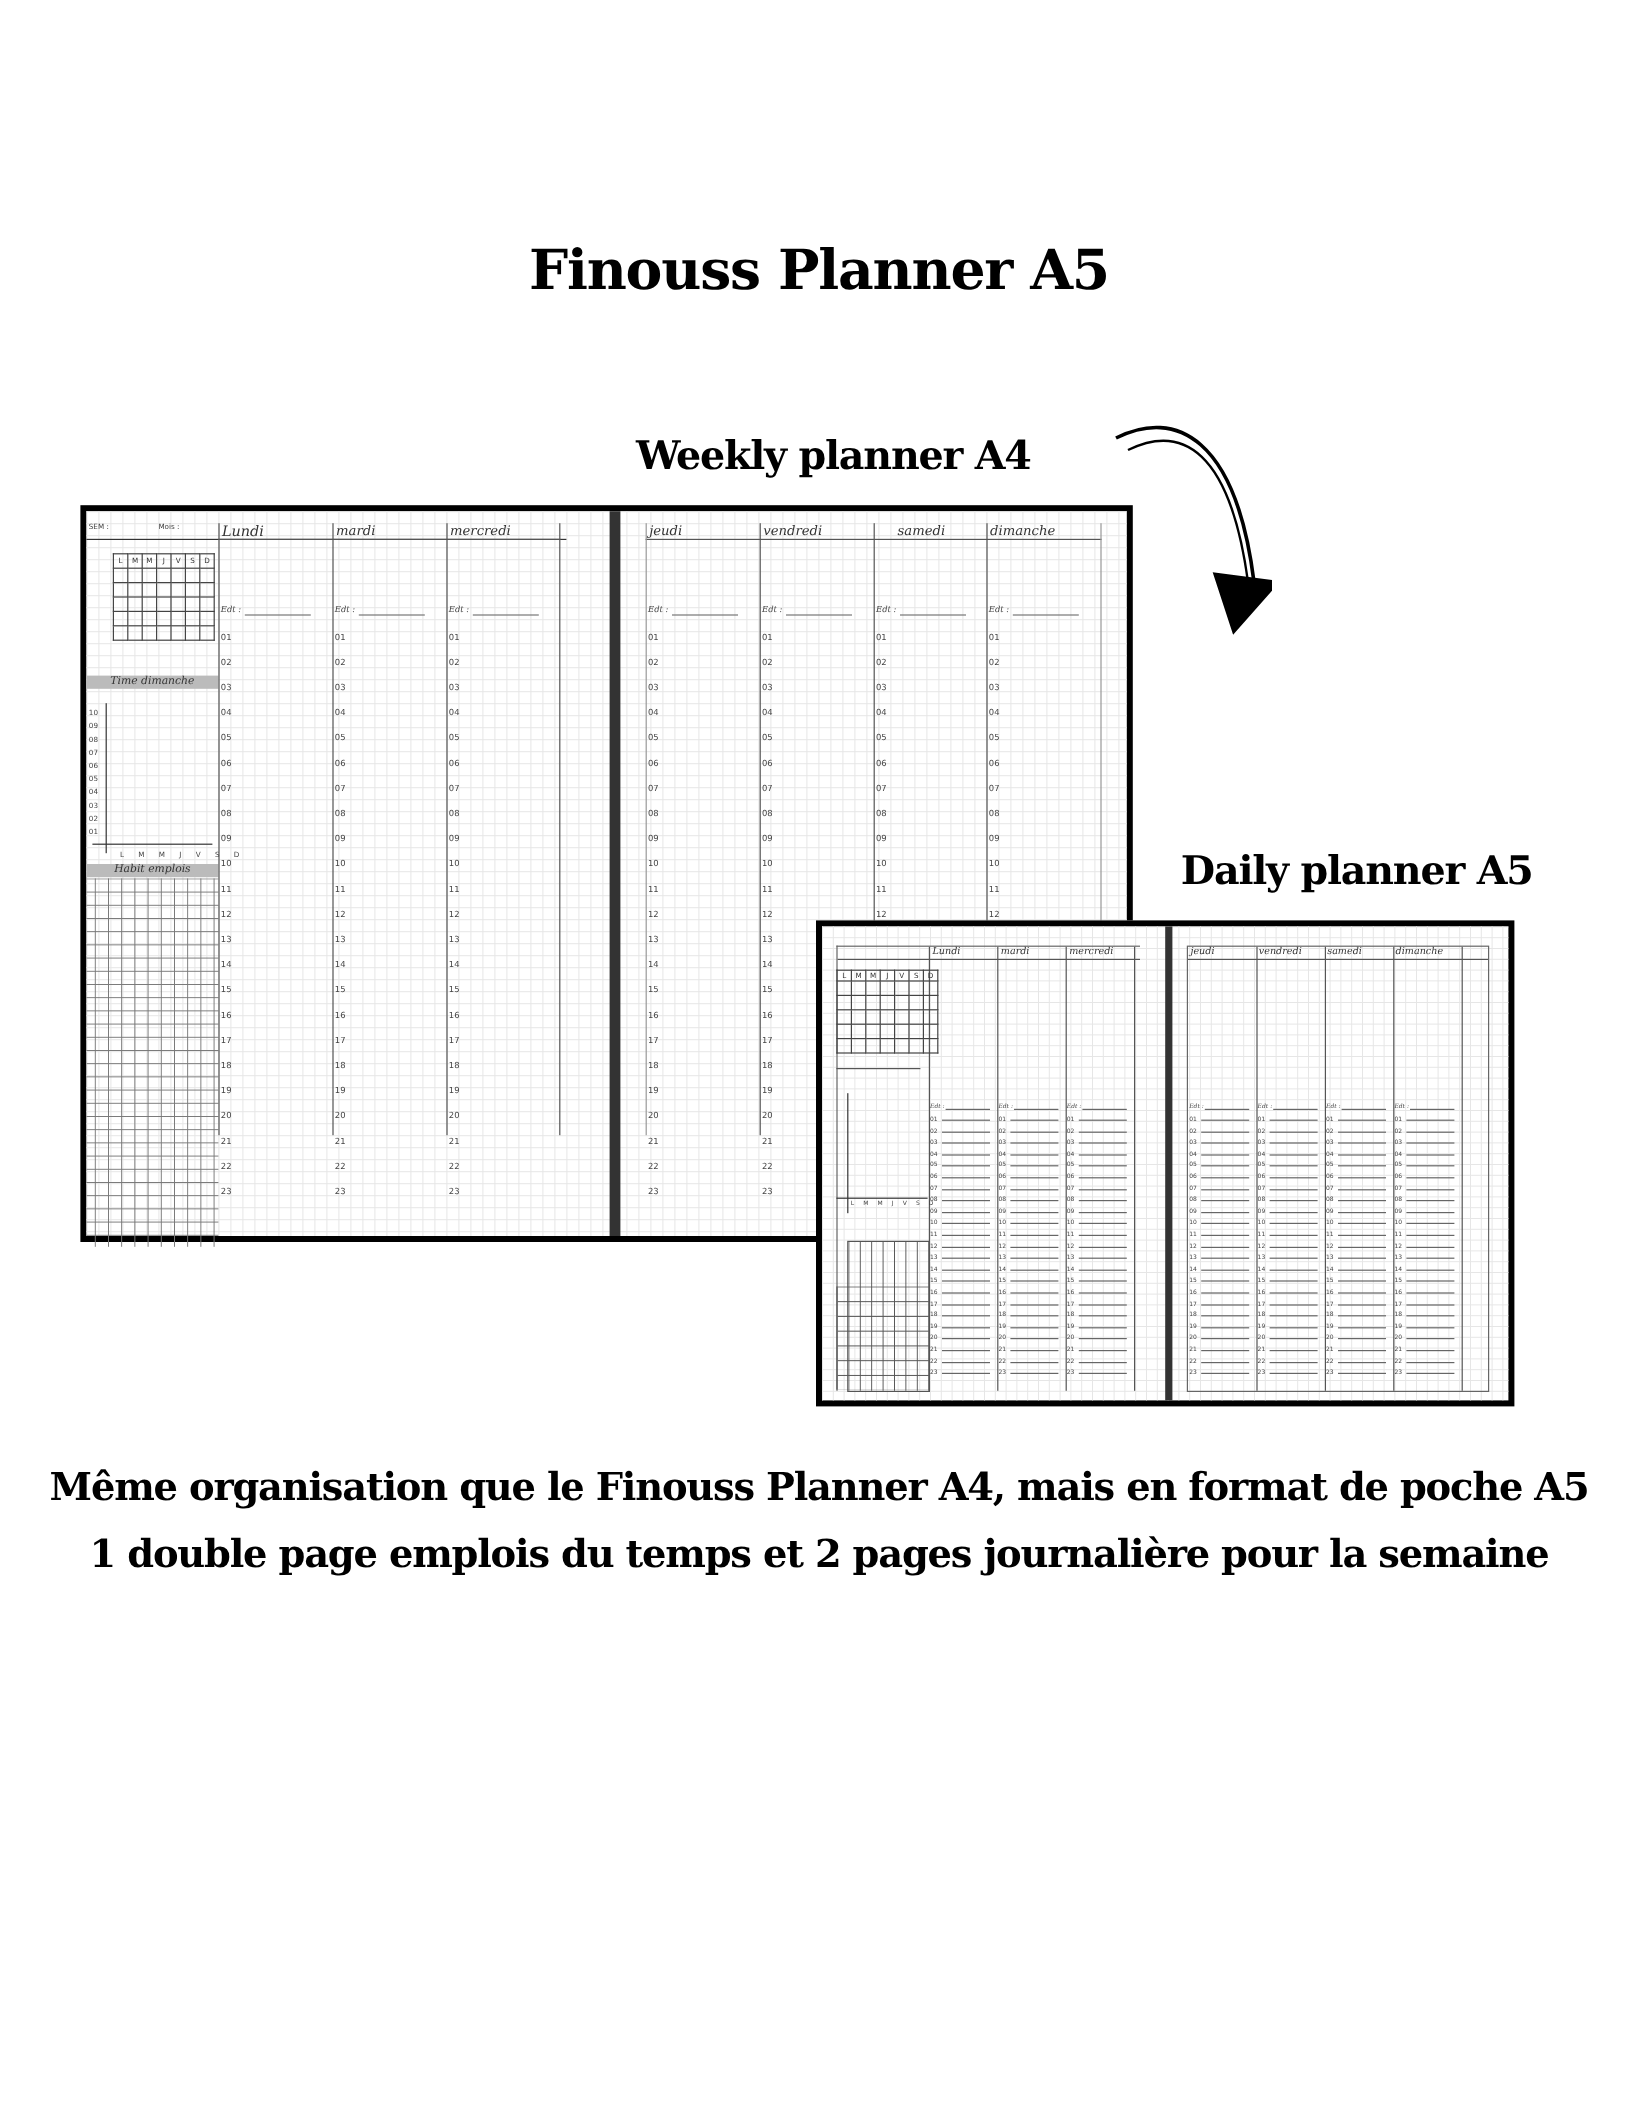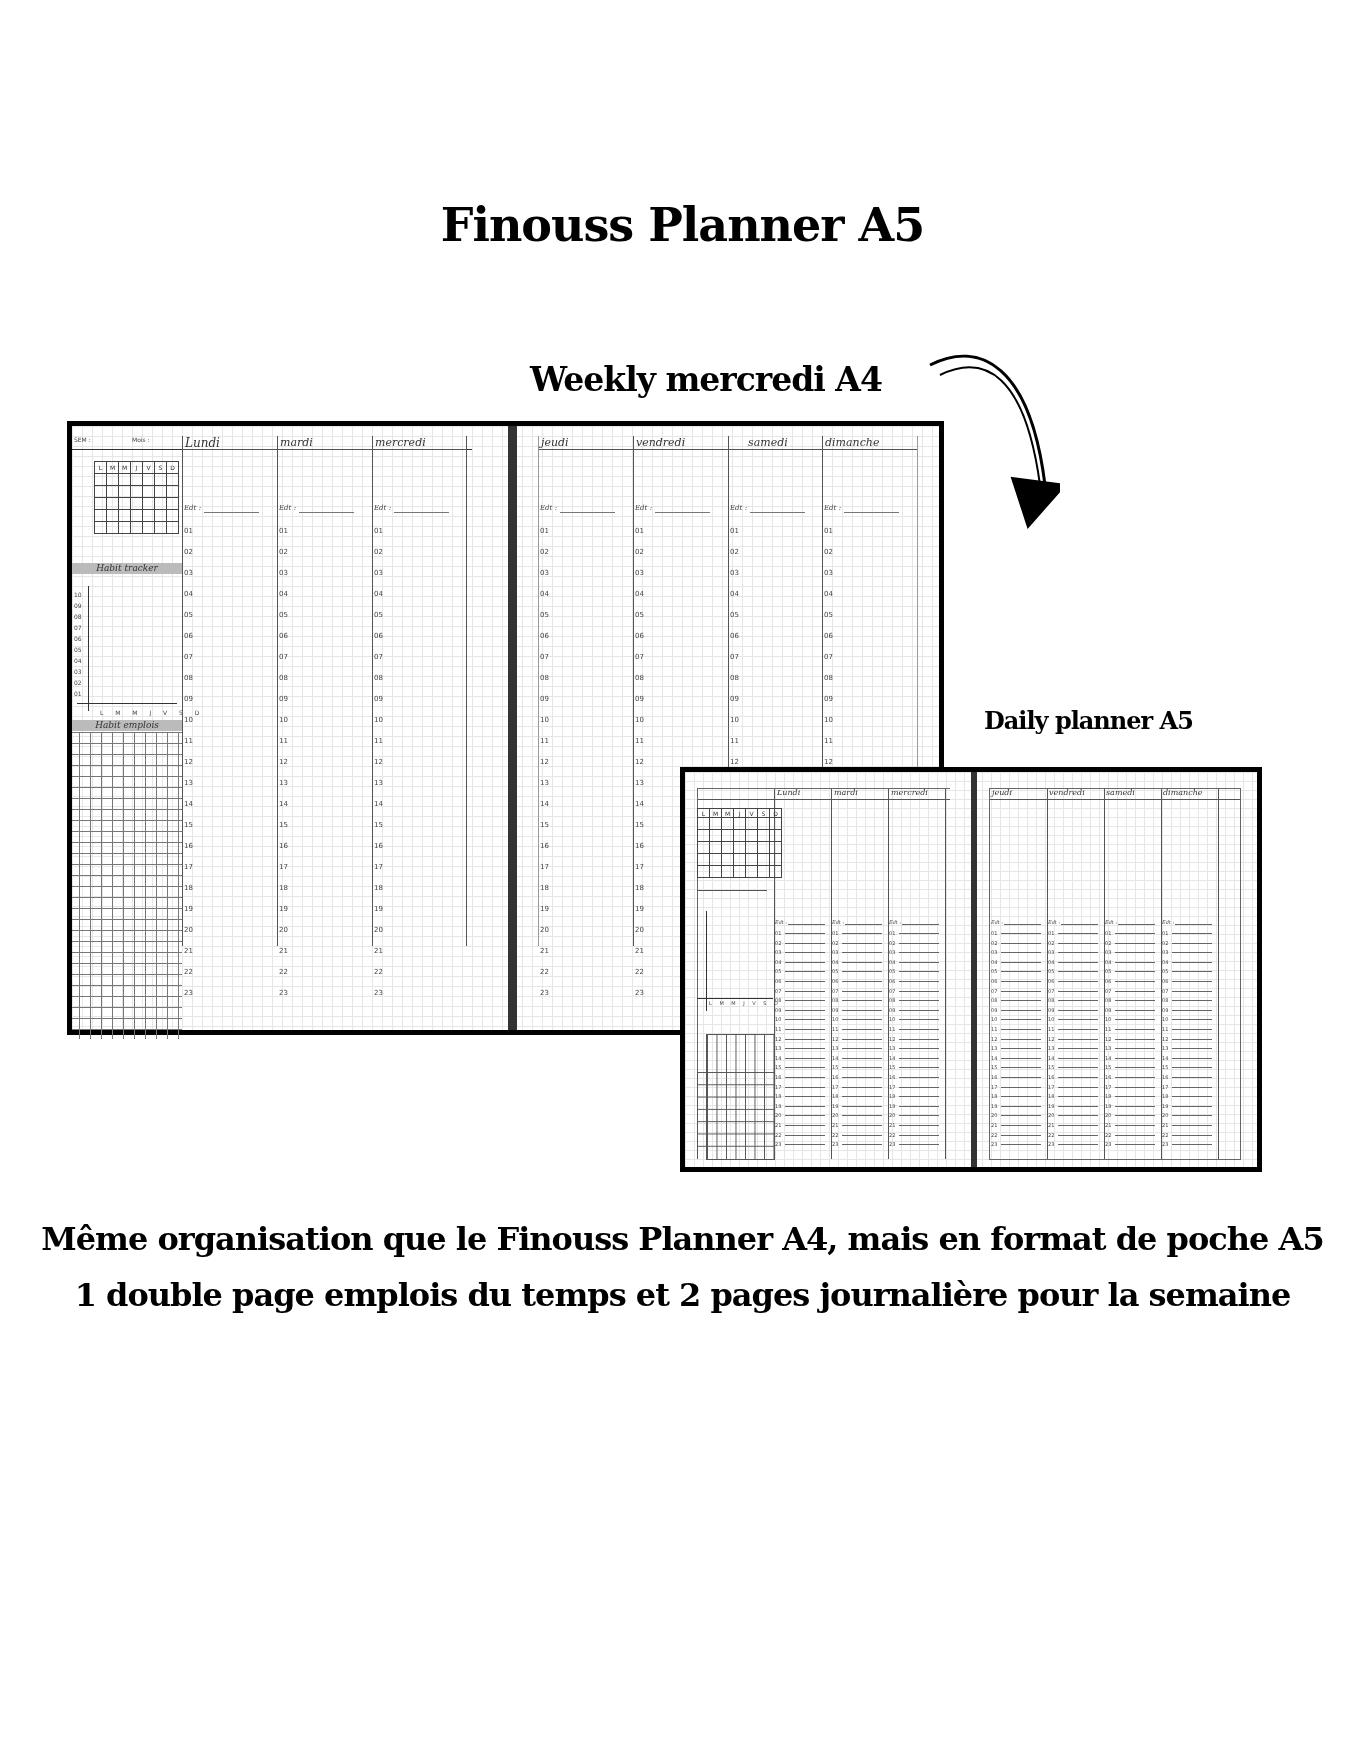--- a/index.html
+++ b/index.html
@@ -1,20 +1,20 @@
 <!DOCTYPE html>
 <html><head>
 <meta charset="utf-8">
 <style>
   html,body{margin:0;padding:0;background:#fff;}
   body{width:1365px;height:1764px;position:relative;overflow:hidden;font-family:"DejaVu Serif",serif;color:#000;}
   .hdr{position:absolute;left:0;width:1365px;text-align:center;font-family:"DejaVu Serif",serif;font-weight:bold;color:#000;letter-spacing:-1px;white-space:nowrap;}
   .title{top:198px;font-size:46px;}
   .weekly-label{position:absolute;left:530px;top:360px;font-size:33px;font-weight:bold;letter-spacing:-1px;white-space:nowrap;}
-  .daily-label{position:absolute;left:984px;top:706px;font-size:24px;font-weight:bold;letter-spacing:-1px;white-space:nowrap;}
+  .daily-label{position:absolute;left:984px;top:706px;font-size:33px;font-weight:bold;letter-spacing:-1px;white-space:nowrap;}
   .cap1{top:1220px;font-size:32px;}
   .cap2{top:1276px;font-size:32px;}
 
   .frame{position:absolute;background:#fff;border:5px solid #000;box-sizing:border-box;}
   .grid{position:absolute;inset:0;background-image:
       linear-gradient(#e6e6e6 1px,transparent 1px),
       linear-gradient(90deg,#e6e6e6 1px,transparent 1px);
       background-size:10px 10px;}
   .spine{position:absolute;top:0;bottom:0;background:#333;}
   .abs{position:absolute;}
@@ -31,21 +31,21 @@
   .bar{position:absolute;background:#bbb;text-align:center;font-style:italic;font-size:9px;color:#333;}
   .axis-v{position:absolute;border-left:1px solid #333;}
   .axis-h{position:absolute;border-top:1px solid #333;}
   .ylab{position:absolute;font-family:"DejaVu Sans",sans-serif;font-size:6px;color:#444;}
   .dline{position:absolute;border-top:1.5px solid #666;}
 </style>
 </head>
 <body>
 
 <div class="hdr title">Finouss Planner A5</div>
-<div class="weekly-label">Weekly mercredi A4</div>
+<div class="weekly-label">Weekly planner A4</div>
 <div class="daily-label">Daily planner A5</div>
 
 <svg style="position:absolute;left:920px;top:335px" width="140" height="200" viewBox="0 0 140 200">
   <path d="M10 30 C 60 5, 110 30, 125 150" fill="none" stroke="#000" stroke-width="3"></path>
   <path d="M20 40 C 65 18, 105 40, 120 150" fill="none" stroke="#000" stroke-width="2"></path>
   <path d="M92 143 L 145 150 L 108 192 Z" fill="#000" stroke="#000" stroke-width="2"></path>
 </svg>
 
 <div class="frame" style="left:67px;top:421px;width:877px;height:614px;">
   <div class="grid"></div>
@@ -107,21 +107,21 @@
           <td></td>
           <td></td>
           <td></td>
           <td></td>
           <td></td>
           <td></td>
         </tr>
   </tbody>
     </table>
 
-  <div class="bar" style="left:0;top:137px;width:110px;height:11px;line-height:11px;">Habit tracker</div>
+  <div class="bar" style="left:0;top:137px;width:110px;height:11px;line-height:11px;">Time dimanche</div>
   <div class="axis-v" style="left:16px;top:160px;height:125px;"></div>
   <div class="axis-h" style="left:5px;top:277px;width:100px;"></div>
   <div class="ylab" style="left:2px;top:165px;">10</div>
   <div class="ylab" style="left:2px;top:176px;">09</div>
   <div class="ylab" style="left:2px;top:187px;">08</div>
   <div class="ylab" style="left:2px;top:198px;">07</div>
   <div class="ylab" style="left:2px;top:209px;">06</div>
   <div class="ylab" style="left:2px;top:220px;">05</div>
   <div class="ylab" style="left:2px;top:231px;">04</div>
   <div class="ylab" style="left:2px;top:242px;">03</div>

